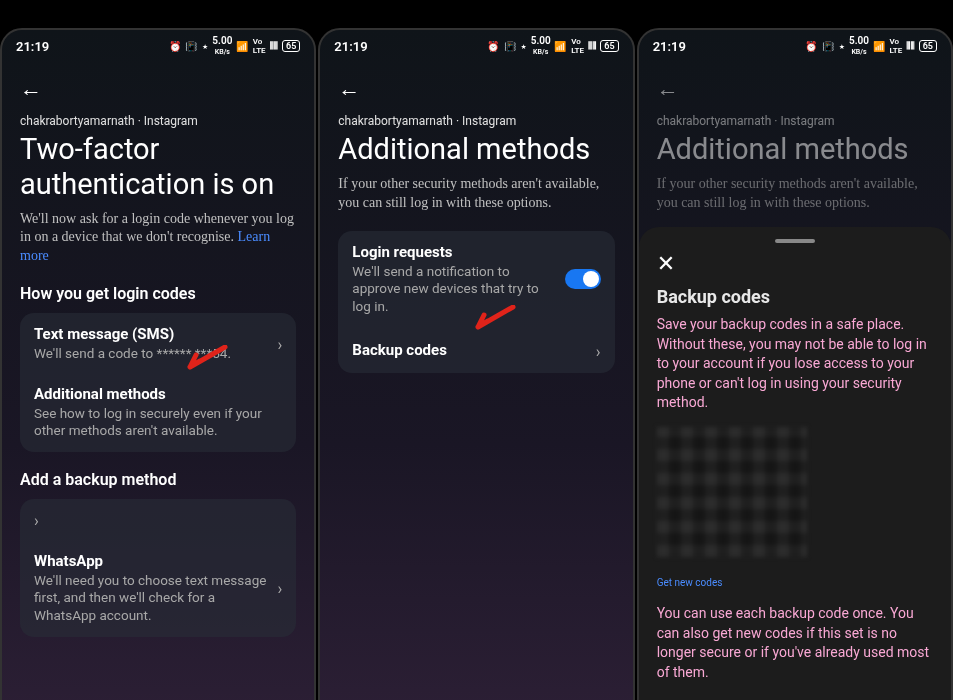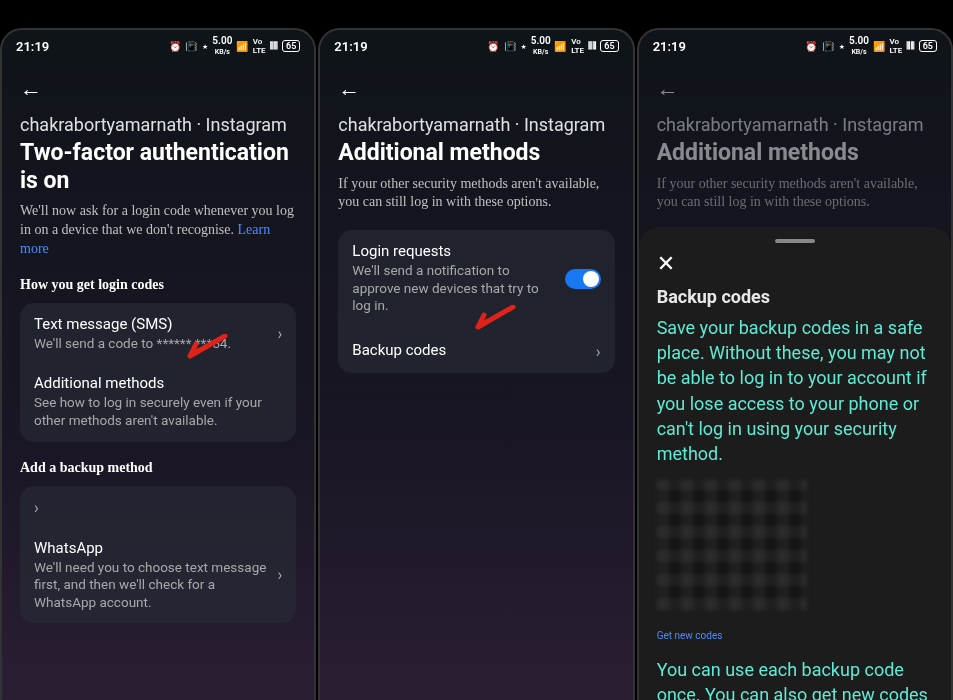--- a/index.html
+++ b/index.html
@@ -29,37 +29,37 @@
     align-items: center;
     padding: 6px 14px 2px;
     font-size: 13px;
     font-weight: 600;
     color: #fff;
   }
   .status-right { display: flex; align-items: center; gap: 4px; font-size: 10px; }
   .status-right span { display:inline-block; }
   .content { padding: 10px 18px 18px; position: relative; height: calc(100% - 28px); }
   .back-btn { color: #fff; font-size: 22px; margin: 8px 0 12px; display:inline-block; }
-  .breadcrumb { font-size: 18px; color: #e0e0e0; margin-bottom: 4px; }
-  h1 { font-size: 23px; font-weight: 700; line-height: 1.2; margin-bottom: 8px; color: #fff; }
+  .breadcrumb { font-size: 12px; color: #e0e0e0; margin-bottom: 4px; }
+  h1 { font-size: 29px; font-weight: 400; line-height: 1.2; margin-bottom: 8px; color: #fff; }
   .subtitle { font-size: 14px; color: #c0c0c0; line-height: 1.35; margin-bottom: 4px; font-family: Liberation Serif, serif; }
   .learn-more { color: #4a8cff; font-size: 14px; }
-  .section-title { font-size: 14px; font-weight: 600; margin: 18px 0 10px; color: #fff; font-family: Liberation Serif, serif; }
+  .section-title { font-size: 16px; font-weight: 600; margin: 18px 0 10px; color: #fff; }
   .card { background: rgba(40,45,55,0.6); border-radius: 14px; overflow:hidden; }
   .row {
     padding: 12px 14px;
     display: flex;
     align-items: center;
     justify-content: space-between;
     gap: 10px;
     position: relative;
   }
   .row + .row { border-top: none; padding-top: 4px; }
   .row-body { flex: 1; }
-  .row-title { font-size: 15px; font-weight: 400; color: #fff; margin-bottom: 2px; }
+  .row-title { font-size: 15px; font-weight: 700; color: #fff; margin-bottom: 2px; }
   .row-sub { font-size: 13.5px; color: #a8a8a8; line-height: 1.3; }
   .chevron { color: #aaa; font-size: 16px; }
   .recommended { color: #3fbf5a; }
   .toggle {
     width: 36px; height: 20px; background: #3a3a3a; border-radius: 10px;
     position: relative;
   }
   .toggle.on { background: #1877f2; }
   .toggle .knob {
     width: 16px; height: 16px; background:#fff; border-radius:50%;
@@ -77,21 +77,21 @@
     left: 0; right: 0; bottom: 0;
     height: 495px;
     background: #1c1c1c;
     border-radius: 20px 20px 0 0;
     padding: 10px 18px 18px;
     color: #e8e8e8;
   }
   .sheet-handle { width: 40px; height: 4px; background: #888; border-radius:2px; margin: 2px auto 8px; }
   .close-x { font-size: 22px; color:#fff; margin-bottom: 10px; display:inline-block;}
   .sheet h2 { font-size: 18px; font-weight: 700; margin-bottom: 8px; }
-  .sheet-text { font-size: 18px; color:#5eead4; line-height:1.4; margin-bottom: 14px;}
+  .sheet-text { font-size: 14px; color:#f9a8d4; line-height:1.4; margin-bottom: 14px;}
   .codes-blur {
     width: 150px; height: 130px; margin-bottom: 14px;
     background:
       repeating-linear-gradient(90deg, #6a6a6a 0 12px, #4a4a4a 12px 24px),
       repeating-linear-gradient(0deg, #6a6a6a 0 12px, #4a4a4a 12px 24px);
     background-blend-mode: multiply;
     filter: blur(2px);
     image-rendering: pixelated;
   }
   .link { color:#4a8cff; font-size:10px; margin-bottom: 16px; display:inline-block;}

